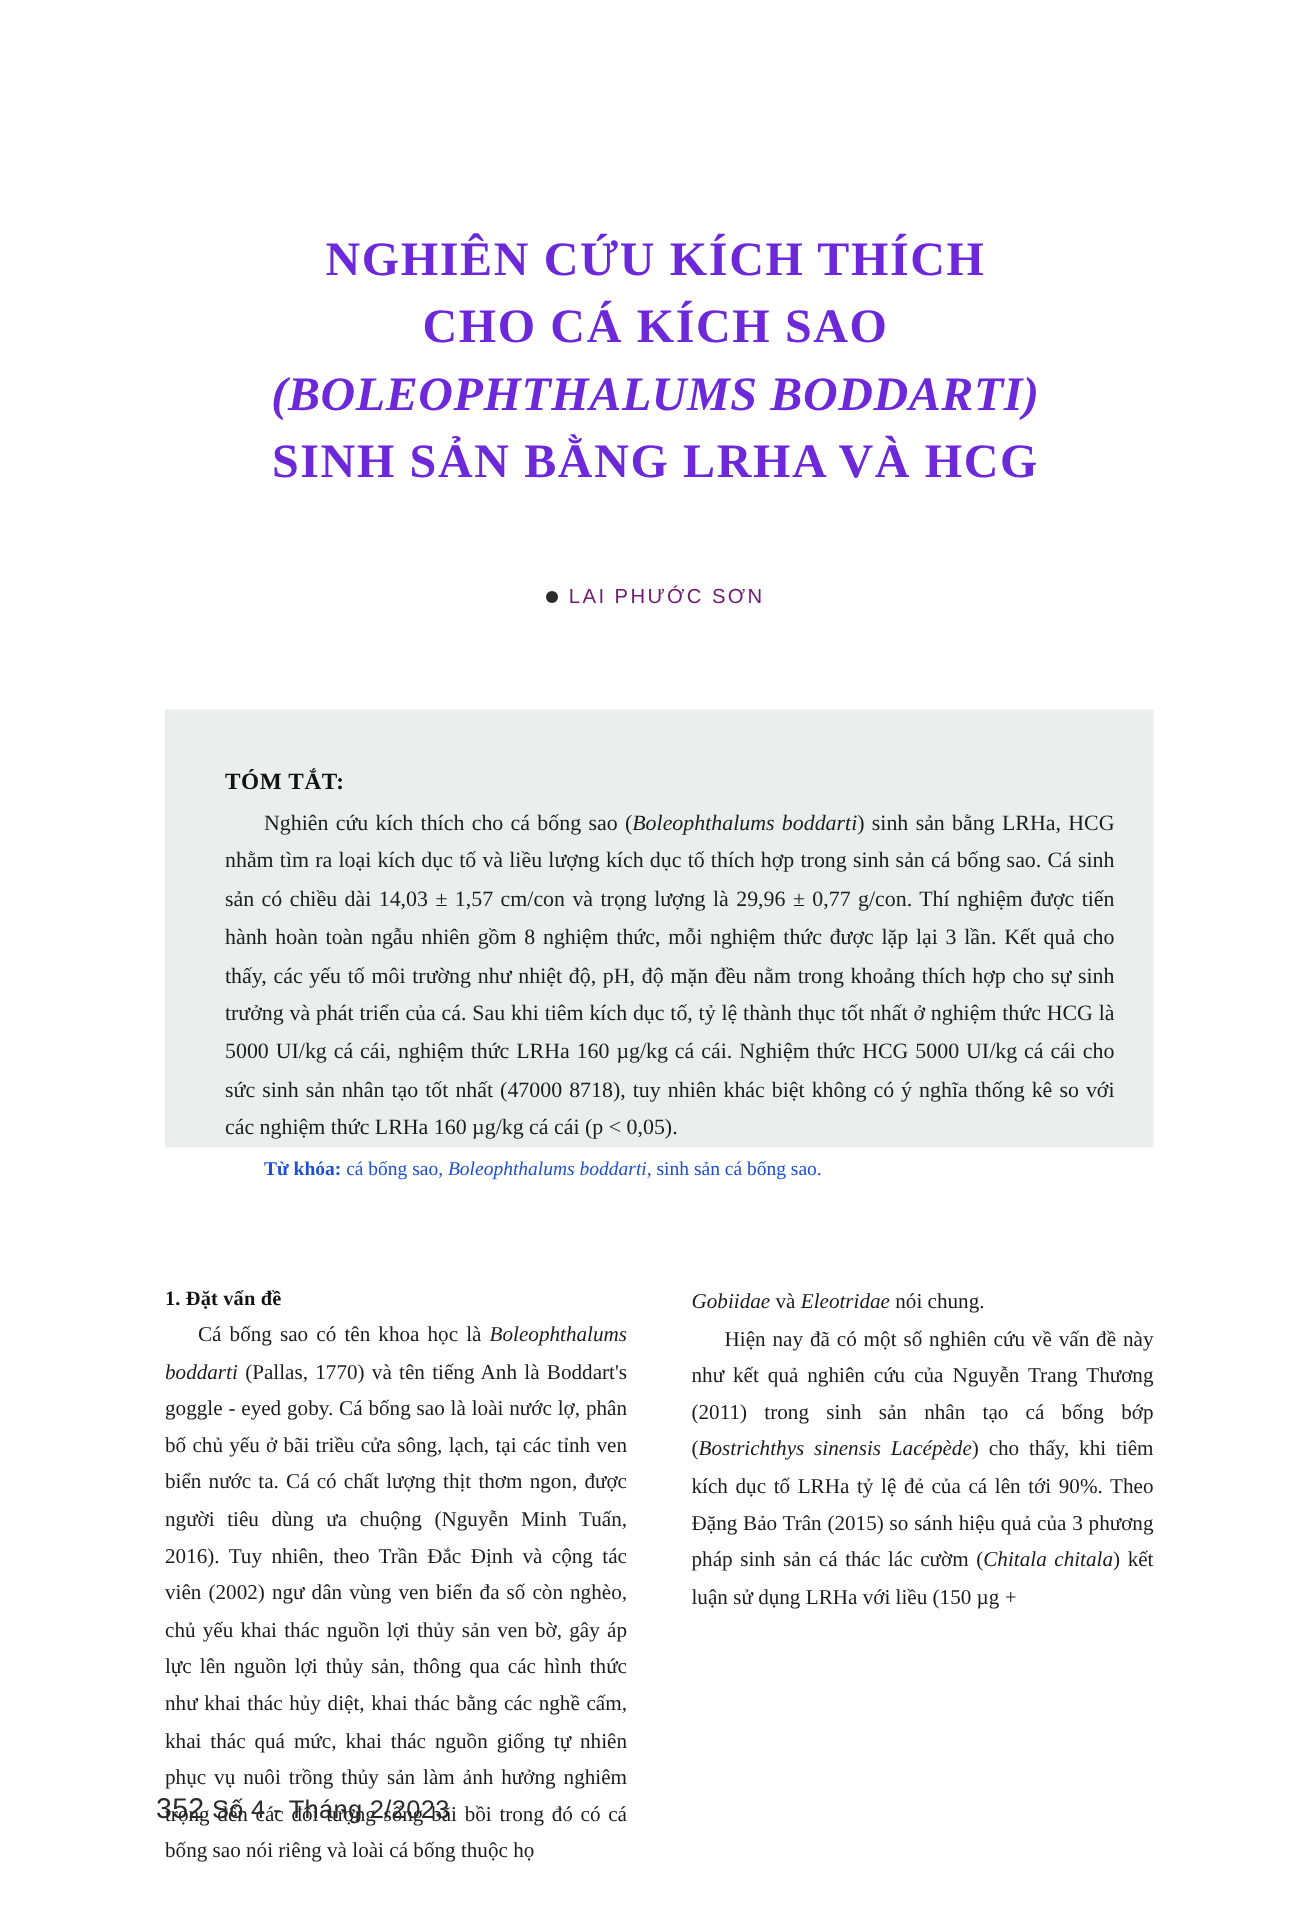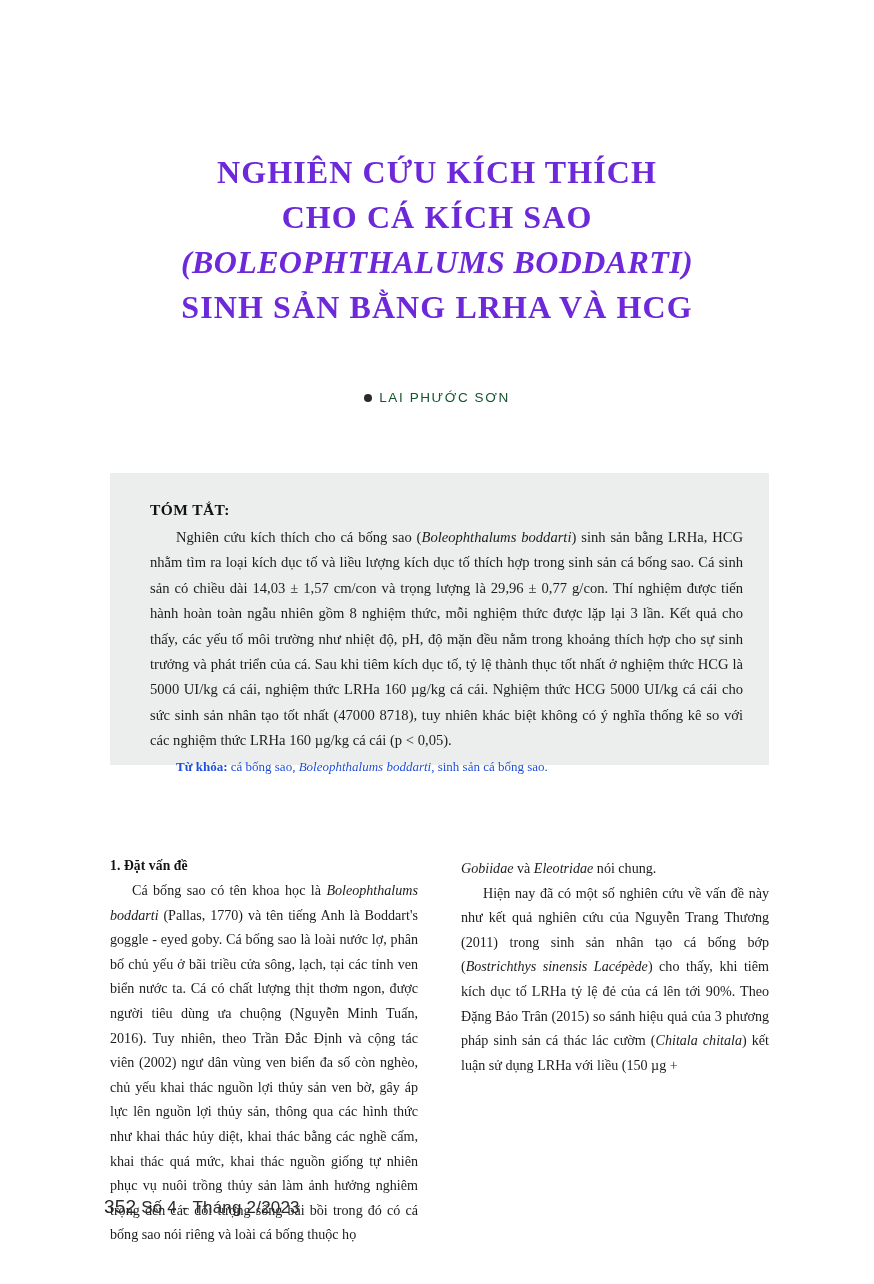--- a/index.html
+++ b/index.html
@@ -96,21 +96,21 @@
   
   .author {
     position: absolute;
     left: 87px;
     top: 390px;
     width: 700px;
     text-align: center;
     font-family: "Liberation Sans", "DejaVu Sans", sans-serif;
     font-size: 13.5px;
     letter-spacing: 1.6px;
-    color: #14532d;
+    color: #701a75;
     white-space: nowrap;
   }
   .author-bullet {
     display: inline-block;
     width: 8px;
     height: 8px;
     border-radius: 50%;
     background: #2b2b2b;
     margin-right: 7px;
     position: relative;
@@ -126,21 +126,21 @@
     height: 292px;
     background: #eceded;
     box-sizing: border-box;
     padding: 27px 26px 12px 40px;
   }
   .abstract-heading {
     font-weight: 700;
     font-size: 15.5px;
     letter-spacing: 0.4px;
     color: #121212;
-    margin: 0 0 5px 0;
+    margin: 12px 0 5px 0;
     line-height: 20px;
   }
   .abstract-body {
     font-size: 14.6px;
     line-height: 25.4px;
     color: #1c1c1c;
     text-align: justify;
     text-justify: inter-word;
     margin: 0;
     text-indent: 26px;

